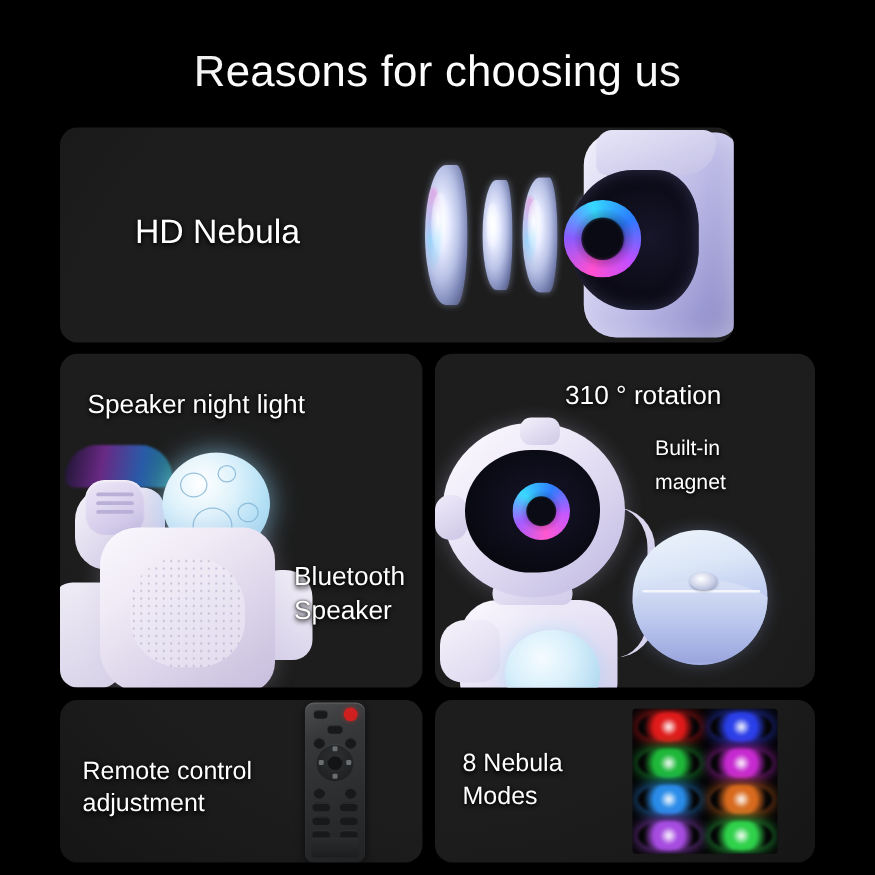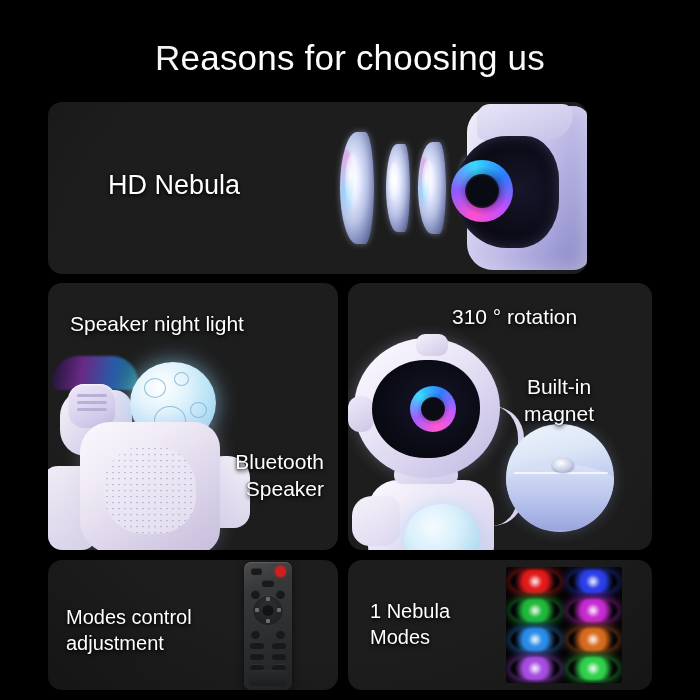--- a/index.html
+++ b/index.html
@@ -90,21 +90,21 @@
       conic-gradient(from 200deg,#ff4fd0,#8a5cff,#35d9ff,#2b7bff,#c04fff,#ff4fd0);
     filter:blur(.4px);
   }
   .visor-lens::after{
     content:"";position:absolute;left:22%;top:22%;width:56%;height:56%;border-radius:50%;
     background:radial-gradient(circle at 50% 50%,#0a0a14 60%,rgba(10,10,20,0) 100%);
   }
 
   
   #lbl-night{left:22px;top:27px;font-size:21px;line-height:27px;}
-  #lbl-bt{right:14px;bottom:48px;font-size:21px;line-height:27px;text-align:right;}
+  #lbl-bt{right:14px;bottom:48px;font-size:21px;line-height:27px;}
 
   .astro-back{position:absolute;left:-6px;bottom:-4px;width:208px;height:198px;z-index:3;}
   .moonball{
     position:absolute;left:88px;top:6px;width:86px;height:82px;border-radius:50%;
     background:radial-gradient(circle at 36% 30%,#ffffff 0%,#dff2fb 34%,#b8e2f6 62%,#8fc9e8 100%);
     box-shadow:0 0 22px rgba(150,220,255,.65);
   }
   .crater{position:absolute;border:1.6px solid rgba(120,175,210,.75);border-radius:50%;}
   .c1{left:14px;top:16px;width:20px;height:18px;}
   .c2{left:44px;top:10px;width:13px;height:12px;}
@@ -145,21 +145,21 @@
     position:absolute;left:0px;bottom:4px;width:54px;height:84px;border-radius:16px 10px 14px 18px;
     background:linear-gradient(160deg,#efecf6,#d8d2e8);
   }
   .arm-r{
     position:absolute;right:0px;bottom:26px;width:44px;height:72px;border-radius:18px 22px 16px 14px;
     background:linear-gradient(200deg,#f2eff8,#d6d0e8);
   }
 
   
   #lbl-rot{left:104px;top:20px;font-size:21px;line-height:27px;}
-  #lbl-magnet{left:176px;top:62px;font-size:21px;line-height:27px;text-align:center;margin-top:28px;}
+  #lbl-magnet{left:176px;top:62px;font-size:17px;line-height:27px;text-align:left;}
 
   .astro{position:absolute;left:-6px;bottom:-14px;width:196px;height:250px;z-index:3;}
   .helmet{
     position:absolute;left:12px;top:24px;width:146px;height:140px;border-radius:50%;
     background:linear-gradient(140deg,#fdfcff 0%,#efeaf9 34%,#d8d2ee 66%,#bdb6e0 100%);
     box-shadow:0 0 16px rgba(190,185,230,.3);
   }
   .helm-visor{
     position:absolute;left:18px;top:22px;width:108px;height:98px;
     border-radius:54px 50px 50px 54px/50px 48px 50px 50px;
@@ -353,21 +353,21 @@
 
     <div class="magnet-circle">
       <span class="mag-base"></span>
       <span class="mag-seam"></span>
       <span class="mag-dot"></span>
     </div>
   </div>
 
   <div class="panel" id="panel-remote">
 
-    <div class="lbl" id="lbl-remote">Modes control
+    <div class="lbl" id="lbl-remote">Remote control
 adjustment</div>
 
     <div class="remote">
       <span class="rbtn" style="left:7px;top:6px;width:11px;height:7px;"></span>
       <span class="rbtn power round" style="right:6px;top:4px;width:11px;height:11px;"></span>
       <span class="rbtn" style="left:18px;top:18px;width:12px;height:7px;"></span>
       <span class="rbtn round" style="left:7px;top:28px;width:9px;height:9px;"></span>
       <span class="rbtn round" style="right:7px;top:28px;width:9px;height:9px;"></span>
 
       <span class="dpad">
@@ -385,21 +385,21 @@
       <span class="rbtn" style="left:6px;top:91px;width:14px;height:7px;"></span>
       <span class="rbtn" style="right:6px;top:91px;width:14px;height:7px;"></span>
       <span class="rbtn" style="left:6px;top:102px;width:14px;height:7px;"></span>
       <span class="rbtn" style="right:6px;top:102px;width:14px;height:7px;"></span>
       <span class="remote-bottom"></span>
     </div>
   </div>
 
   <div class="panel" id="panel-modes">
 
-    <div class="lbl" id="lbl-modes">1 Nebula
+    <div class="lbl" id="lbl-modes">8 Nebula
 Modes</div>
 
     <div class="modes-grid">
       <span class="mode">
           <b style="background: radial-gradient(circle, rgb(255, 255, 255) 0%, rgb(224, 26, 26) 26%, rgb(224, 26, 26) 44%, rgba(0, 0, 0, 0) 72%); box-shadow: rgb(224, 26, 26) 0px 0px 10px;"></b>
         </span>
       <span class="mode">
           <b style="background: radial-gradient(circle, rgb(255, 255, 255) 0%, rgb(42, 63, 232) 26%, rgb(42, 63, 232) 44%, rgba(0, 0, 0, 0) 72%); box-shadow: rgb(42, 63, 232) 0px 0px 10px;"></b>
         </span>
       <span class="mode">

